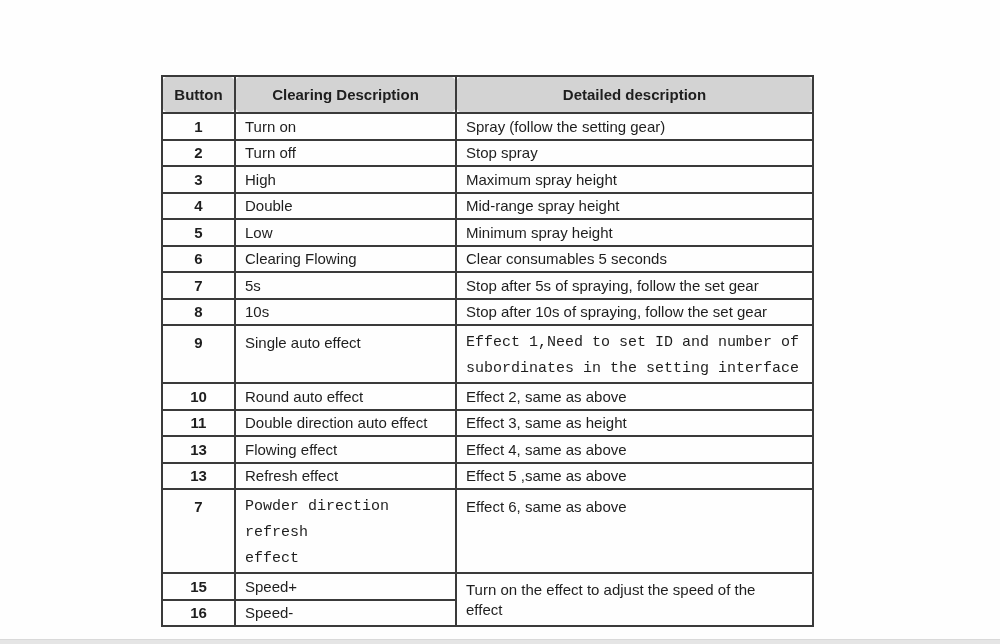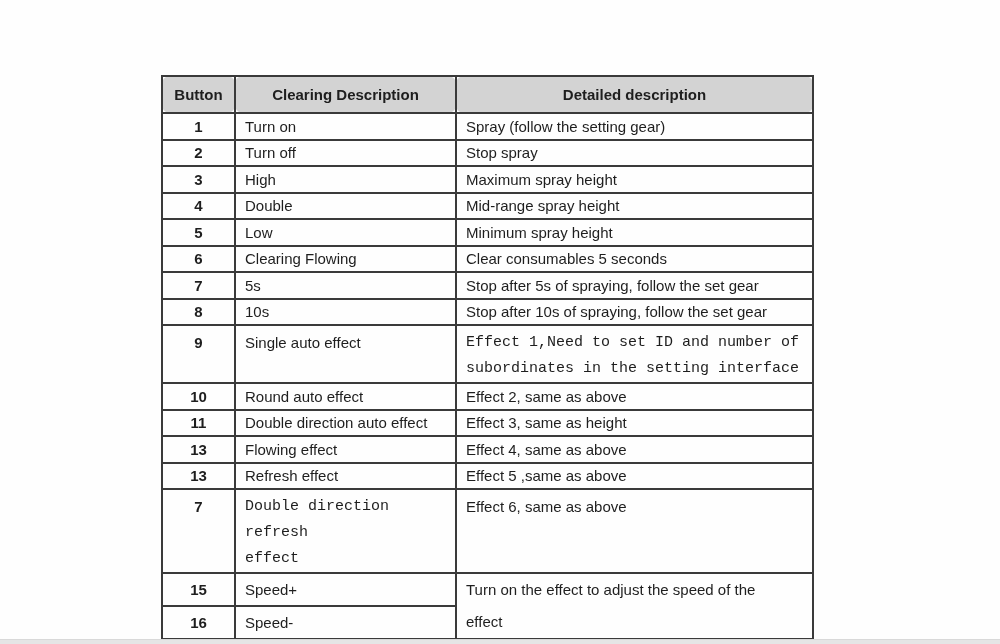--- a/index.html
+++ b/index.html
@@ -56,21 +56,21 @@
     padding: 0 6px 0 9px;
   }
   tr.row-tall td {
     vertical-align: top;
     padding-top: 4px;
     line-height: 26px;
   }
   td.prewrap { white-space: pre-line; font-family: Liberation Mono, monospace; }
   td.cell-detail-merged {
     vertical-align: middle;
-    line-height: 32px;
+    line-height: 20px;
     white-space: pre-line;
     padding: 0 6px 0 9px;
   }
   .bottom-strip {
     position: absolute;
     left: 0;
     bottom: 0;
     width: 1000px;
     height: 5px;
     background: var(--bottom_strip);
@@ -155,21 +155,21 @@
       <td class="cell-function">Flowing effect</td>
       <td class="cell-detail">Effect 4, same as above</td>
     </tr>
     <tr class="row">
       <td class="cell-button">13</td>
       <td class="cell-function">Refresh effect</td>
       <td class="cell-detail">Effect 5 ,same as above</td>
     </tr>
     <tr class="row-tall">
       <td class="cell-button">7</td>
-      <td class="cell-function prewrap">Double direction refresh
+      <td class="cell-function prewrap">Powder direction refresh
 effect</td>
       <td class="cell-detail">Effect 6, same as above</td>
     </tr>
     <tr class="row">
       <td class="cell-button">15</td>
       <td class="cell-function">Speed+</td>
       <td class="cell-detail-merged" rowspan="2">Turn on the effect to adjust the speed of the
 effect</td>
     </tr>
     <tr class="row">

